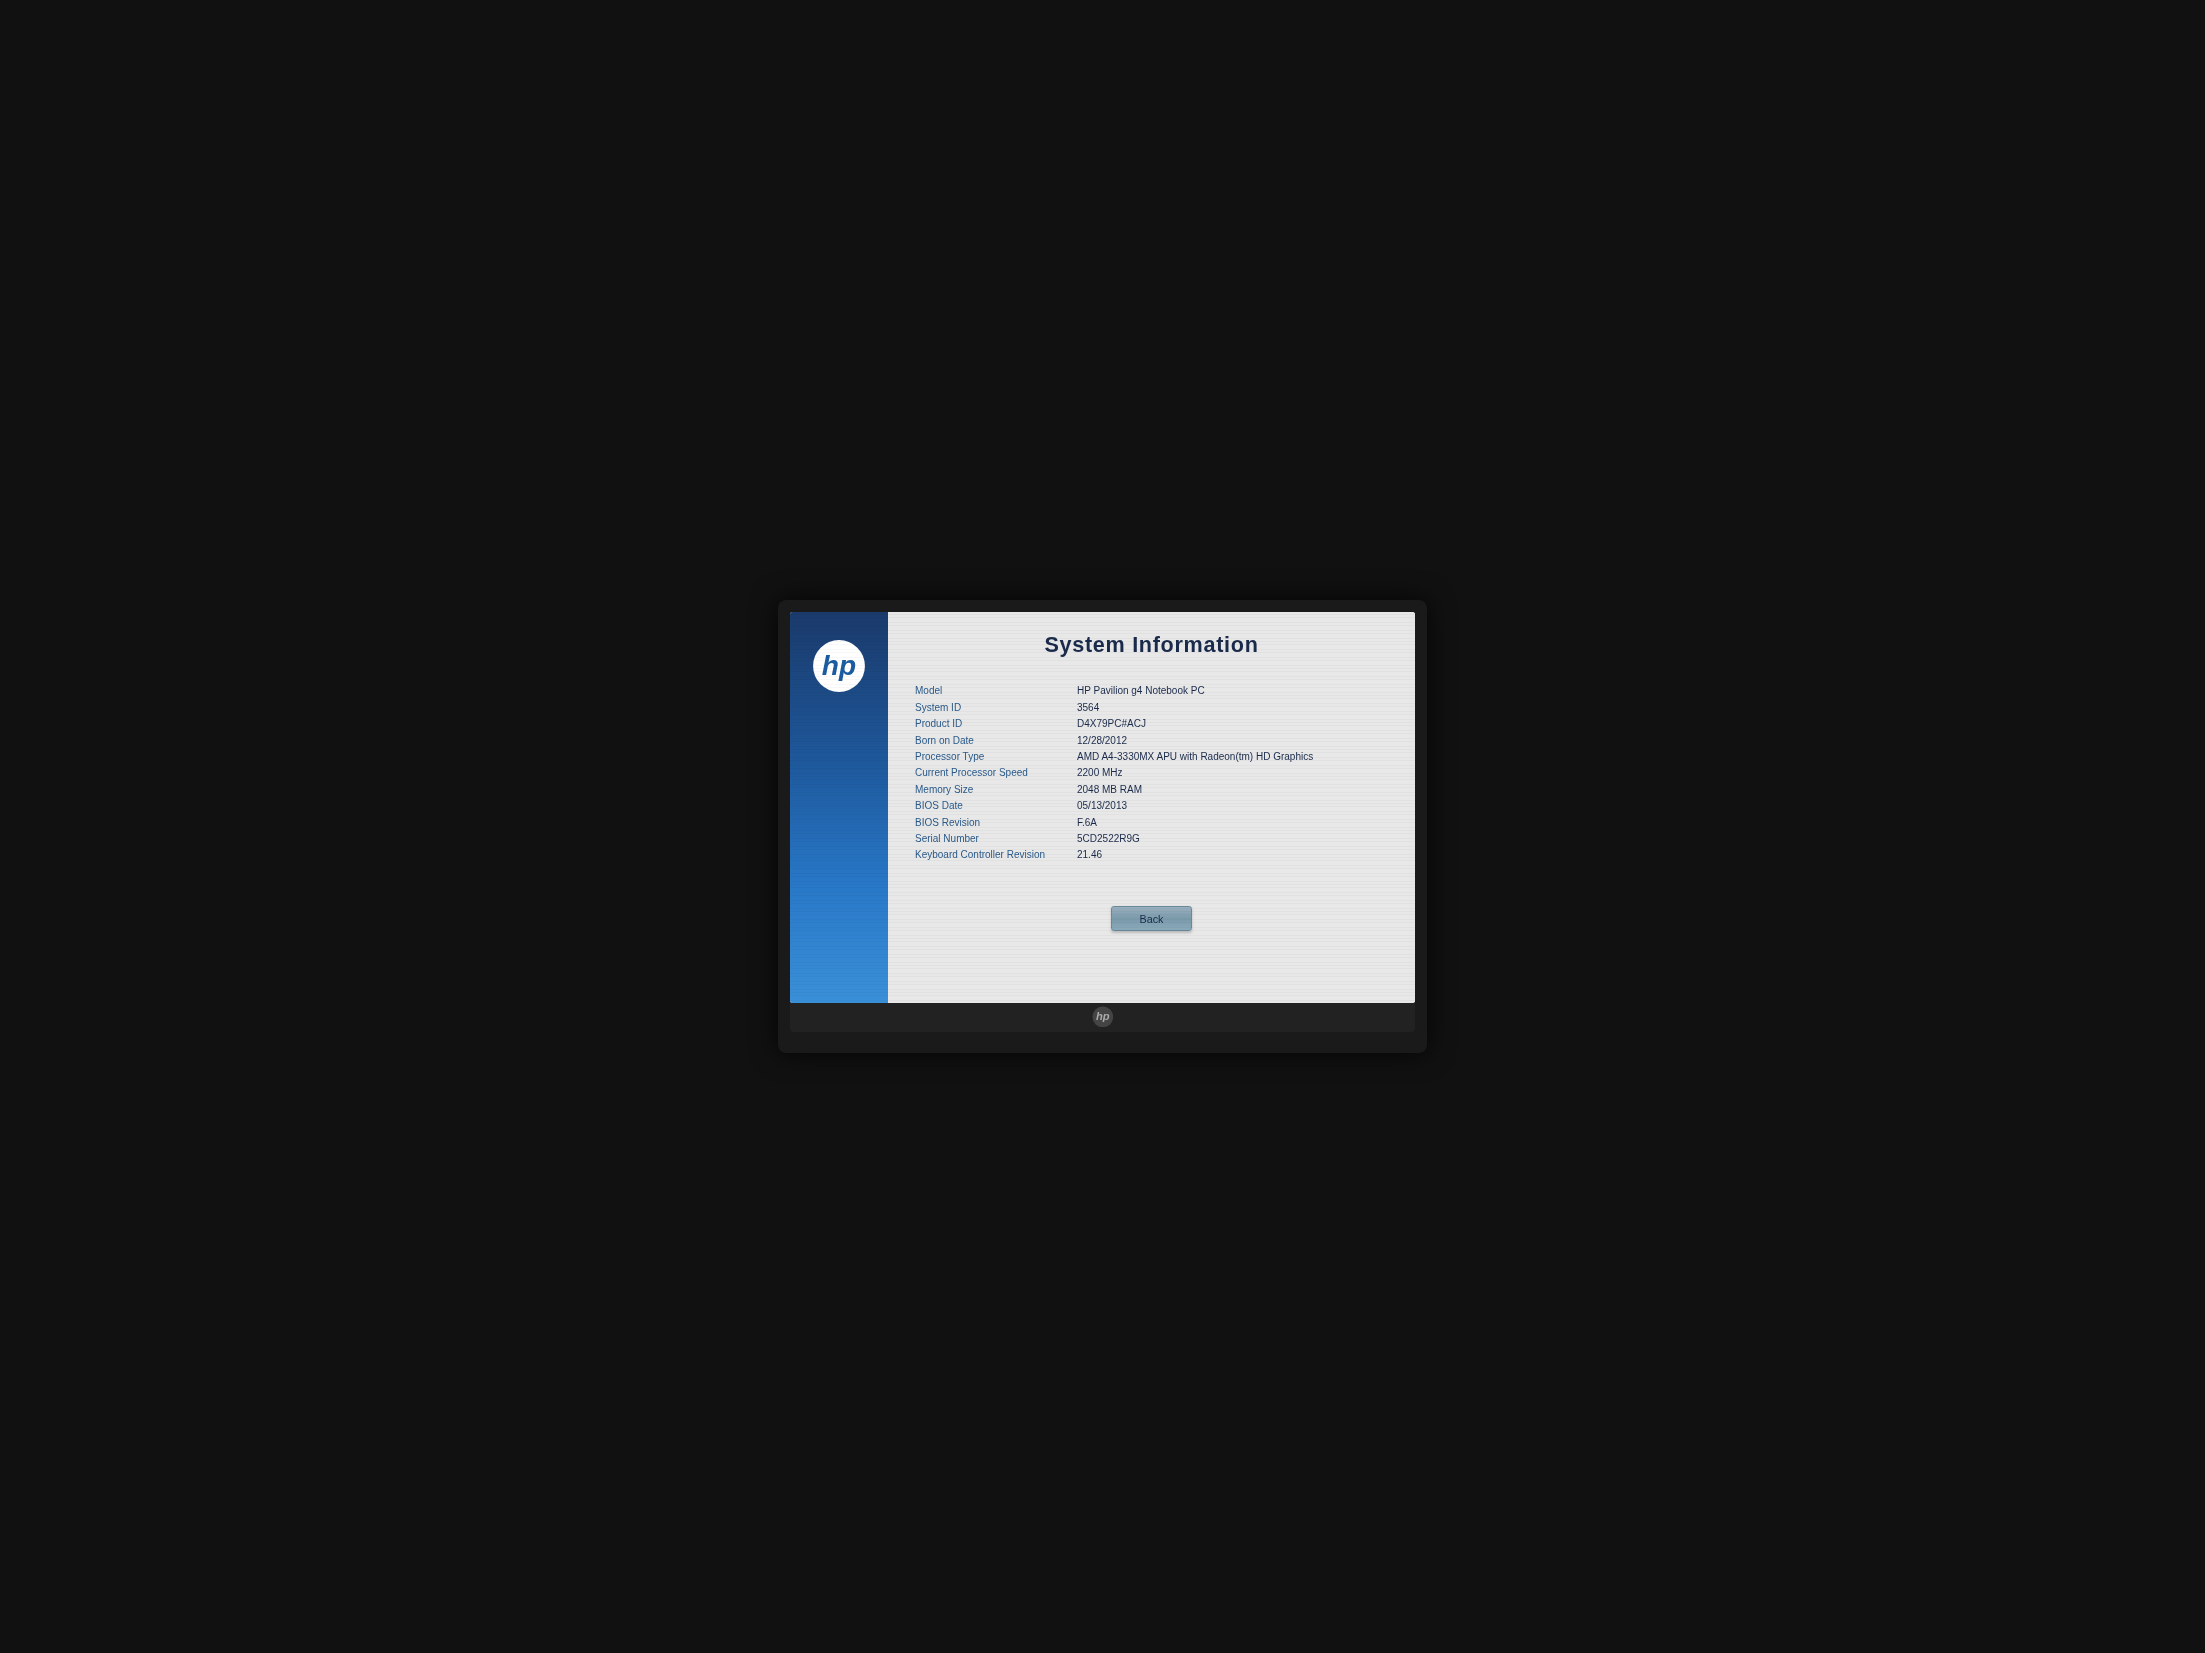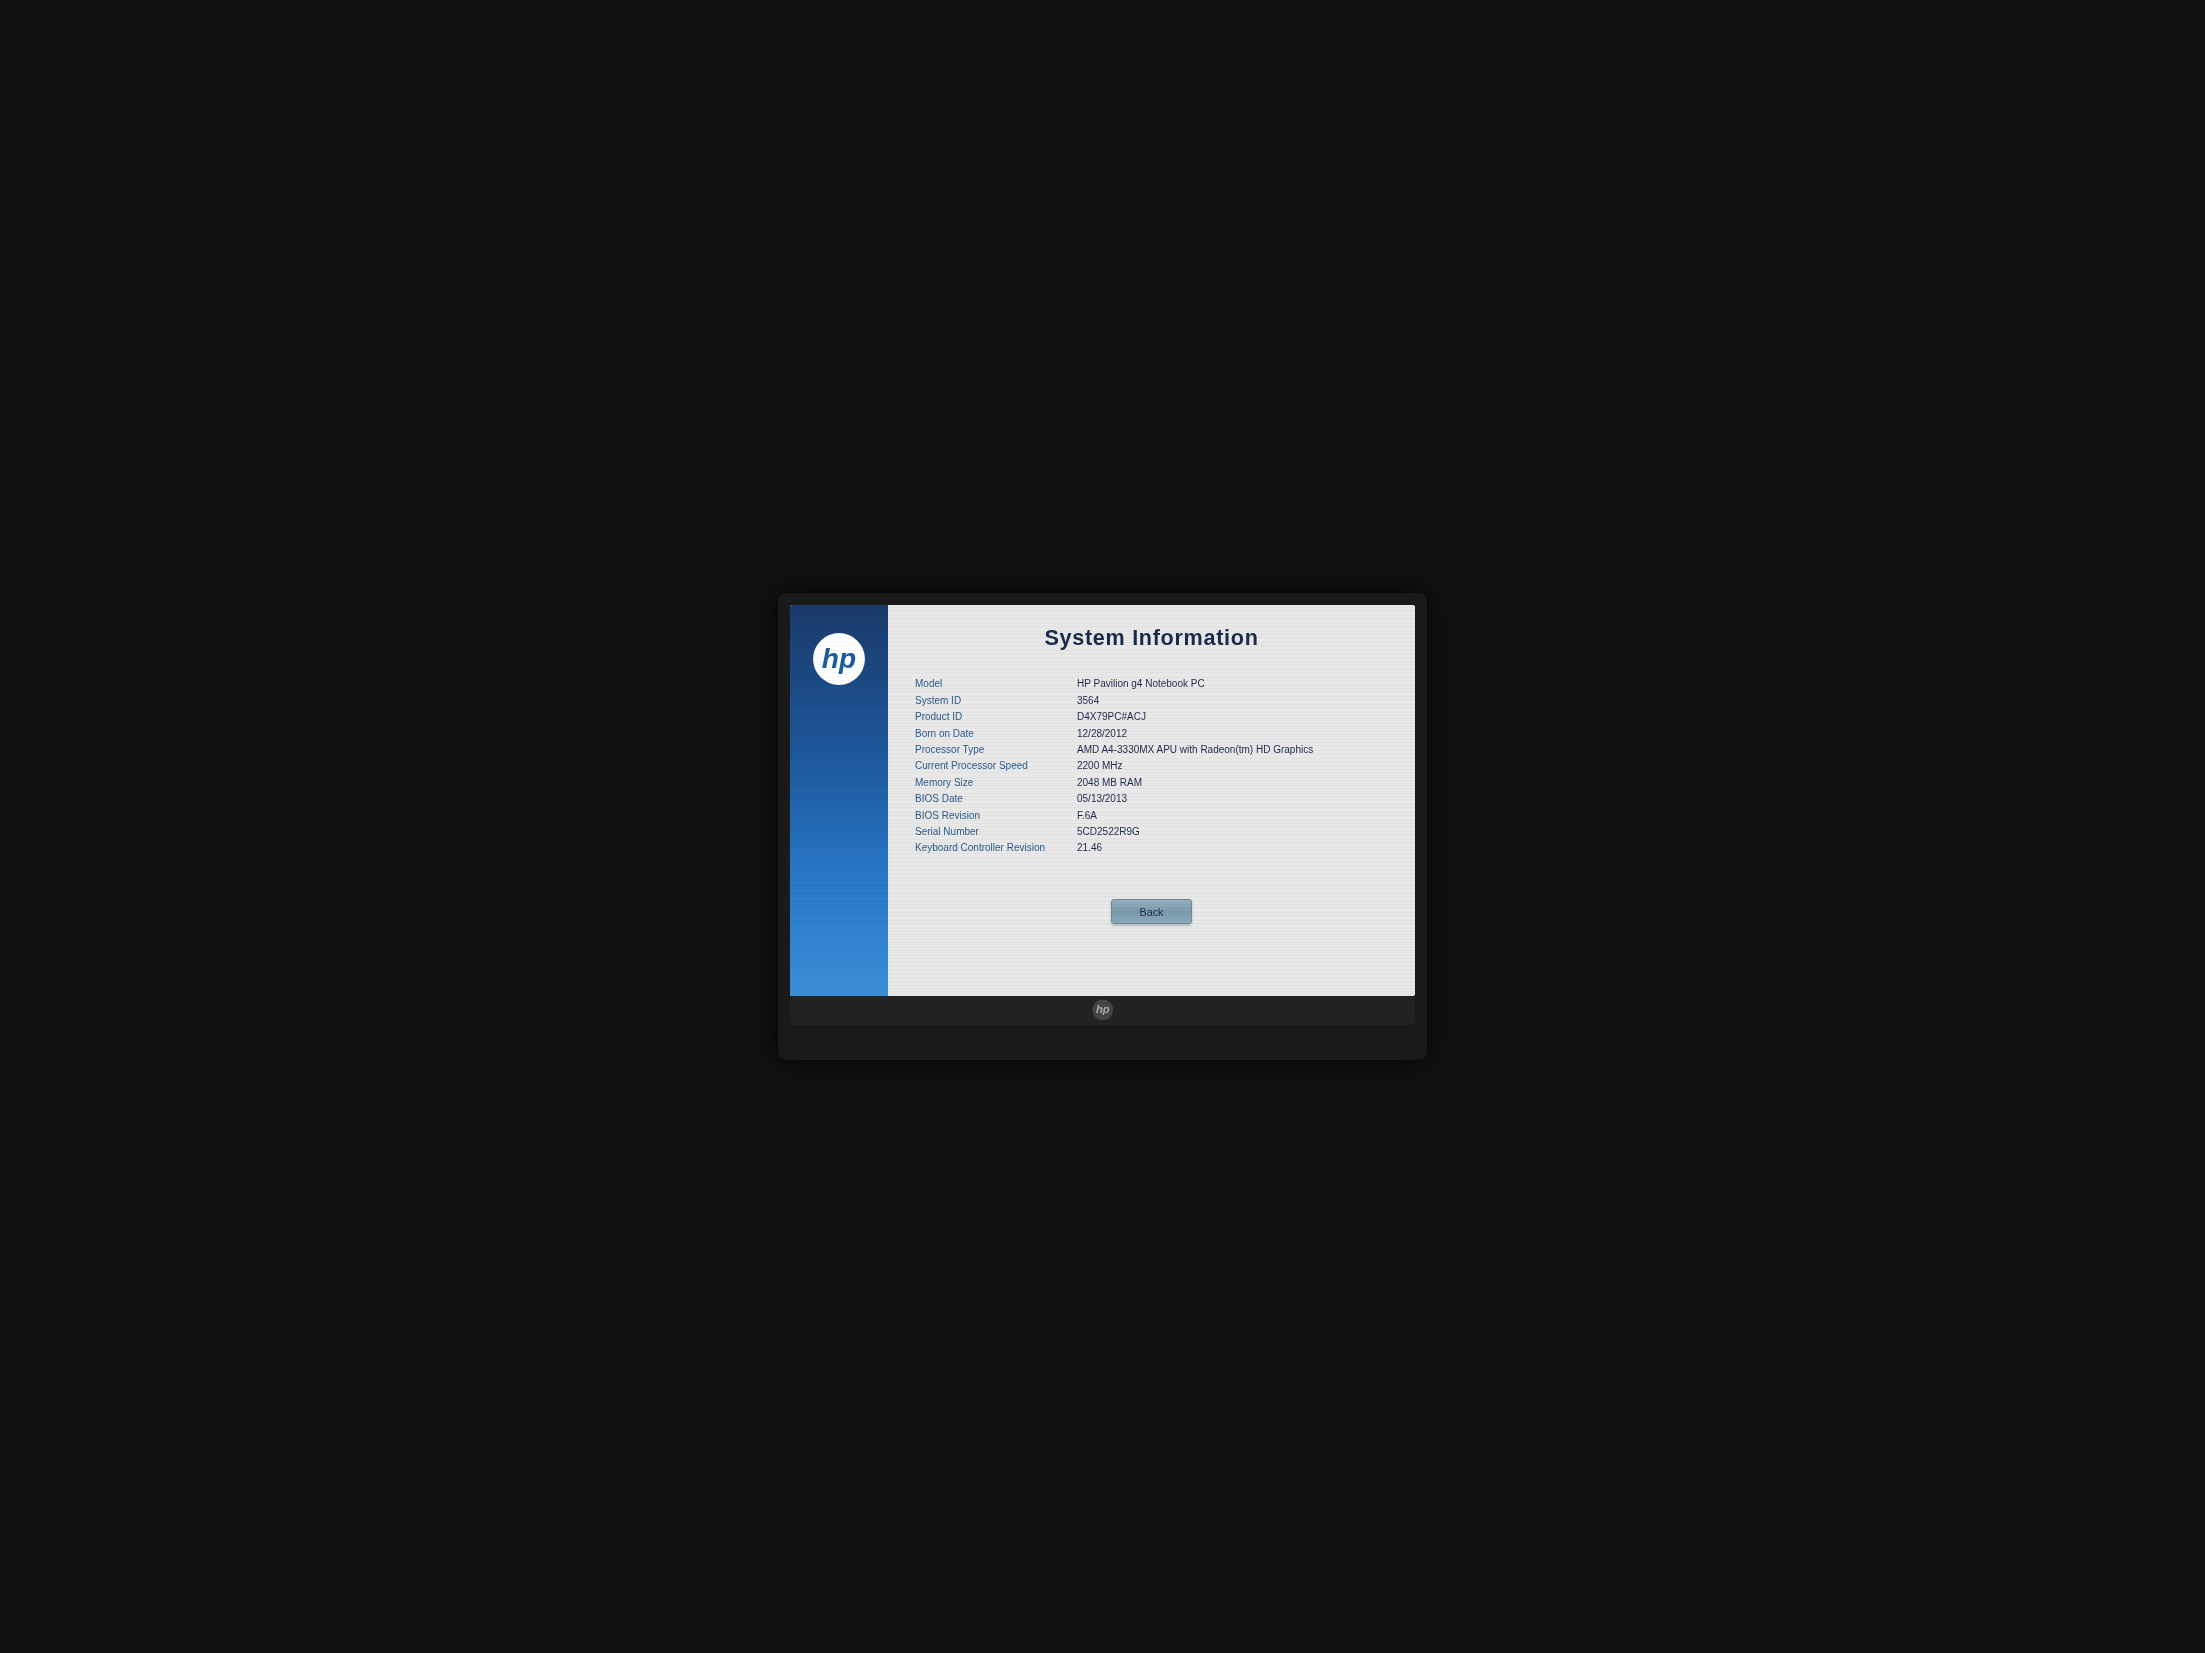--- a/index.html
+++ b/index.html
@@ -13,21 +13,21 @@
       display: flex;
       justify-content: center;
       align-items: center;
       min-height: 100vh;
       font-family: Arial, sans-serif;
     }
 
     .monitor-outer {
       background: #1a1a1a;
       border-radius: 8px;
-      padding: 12px 12px 35px 12px;
+      padding: 12px 12px 21px 12px;
       width: 649px;
       box-shadow: 0 0 27px rgba(0,0,0,0.8);
     }
 
     .screen {
       background: #e8e8e8;
       width: 100%;
       aspect-ratio: 16/10;
       border-radius: 2.7px;
       display: flex;

